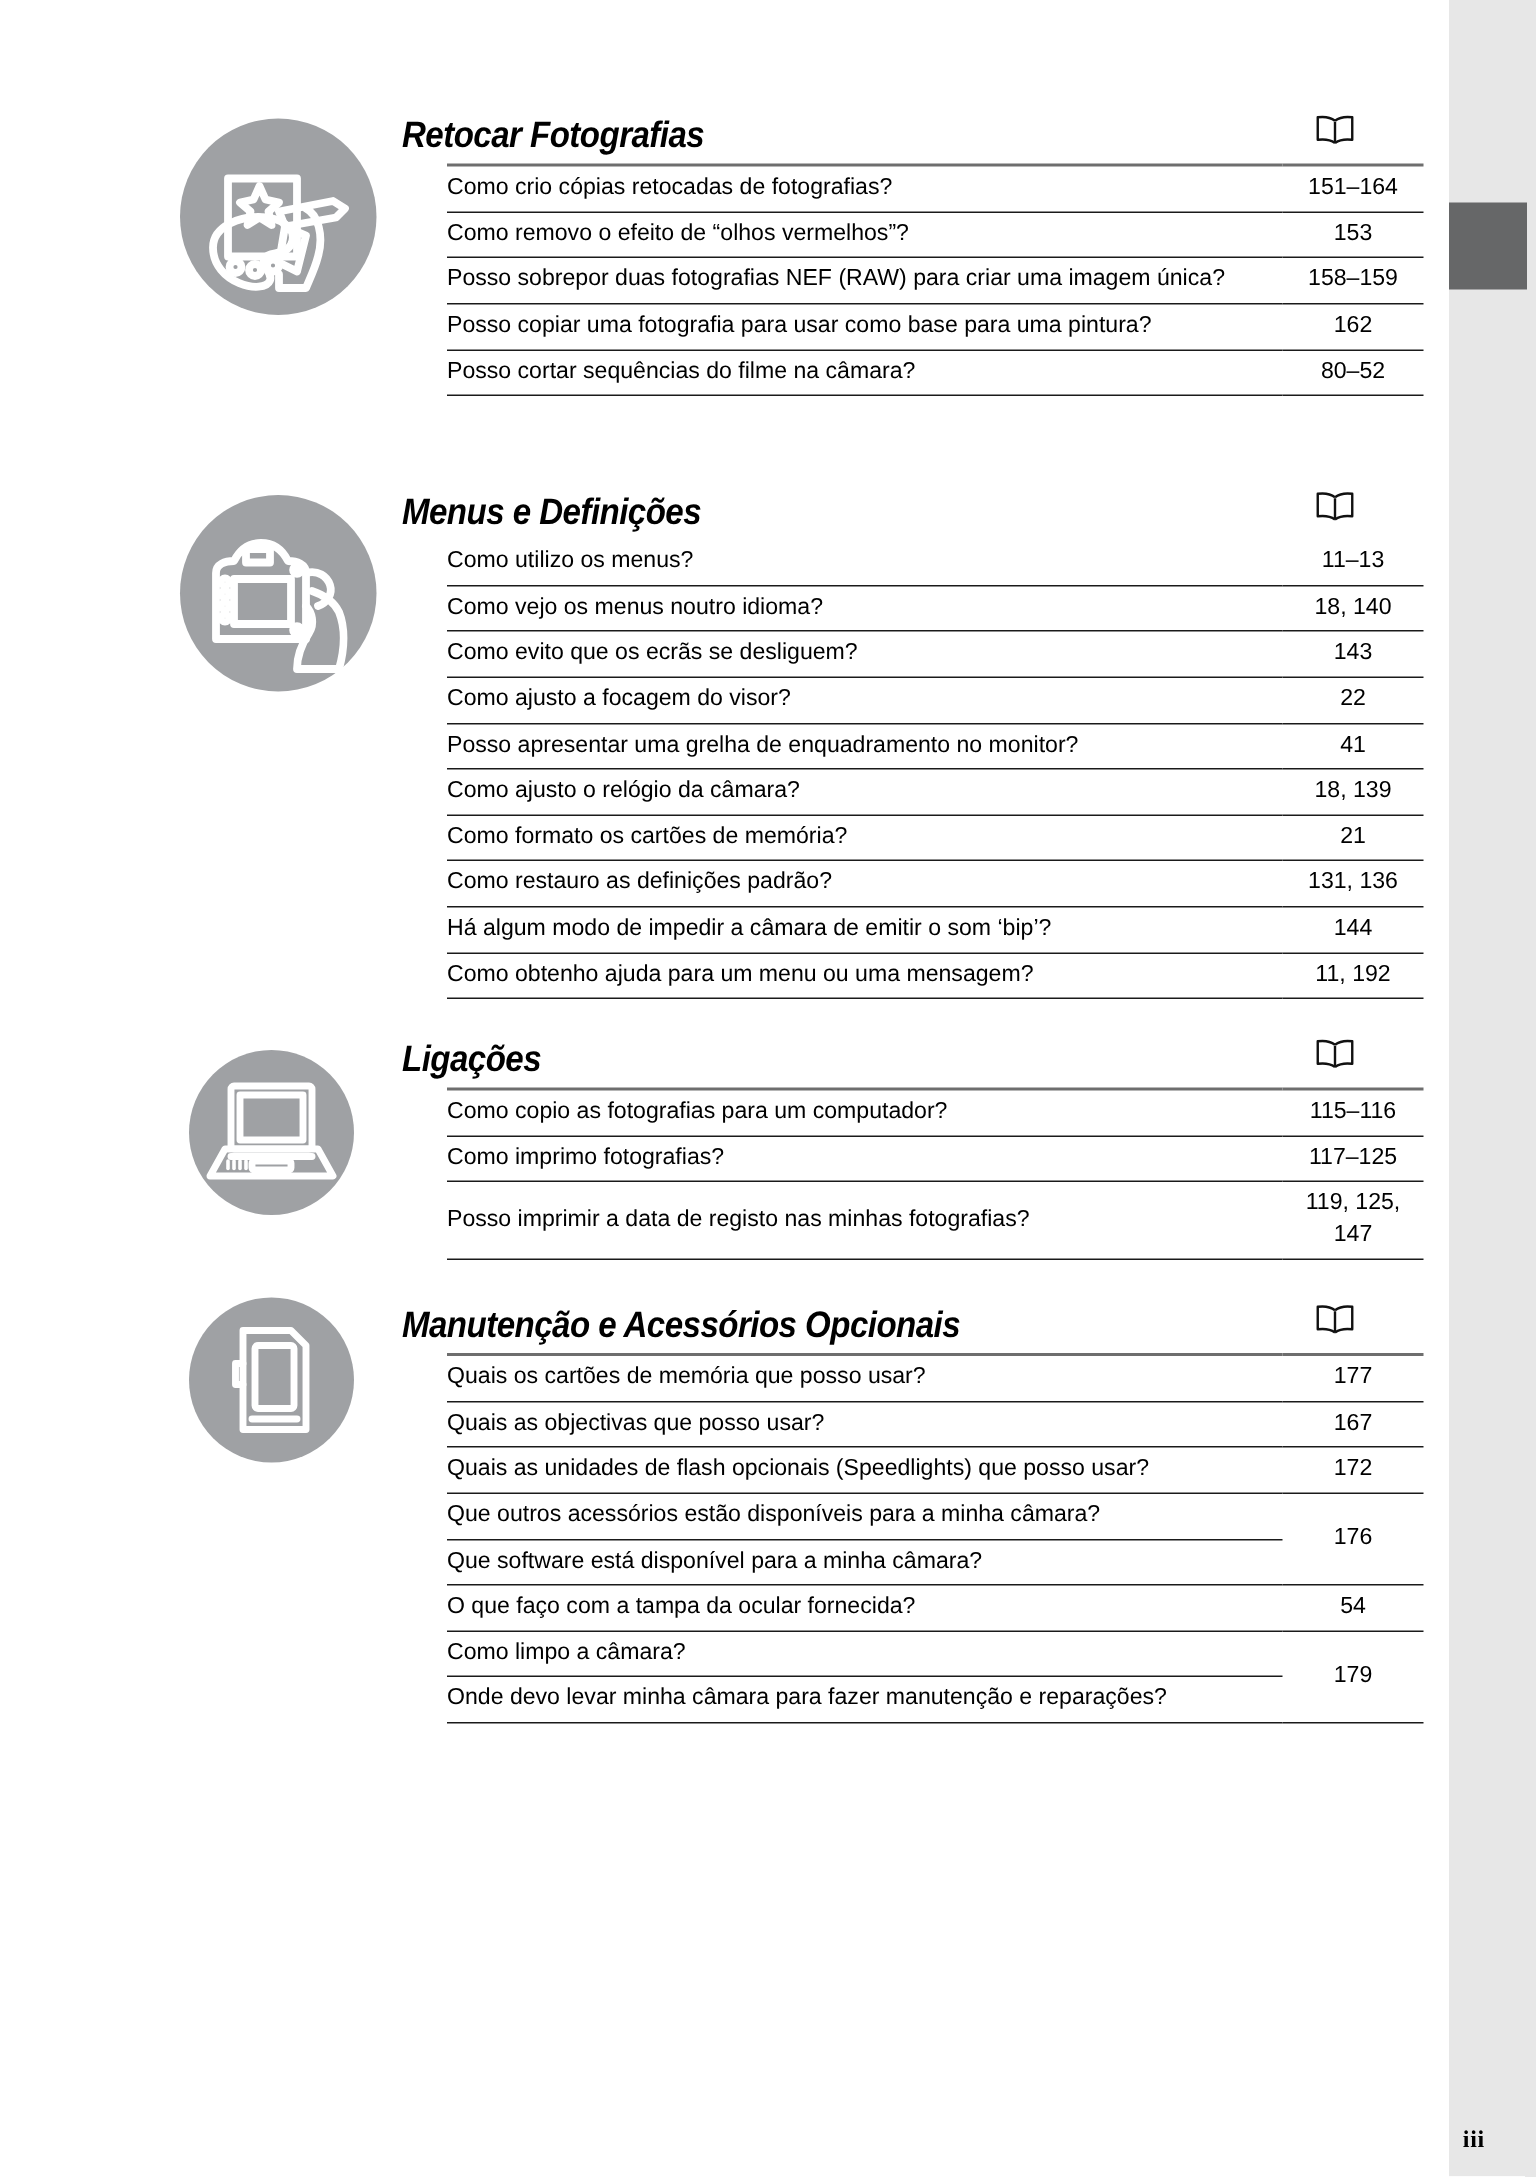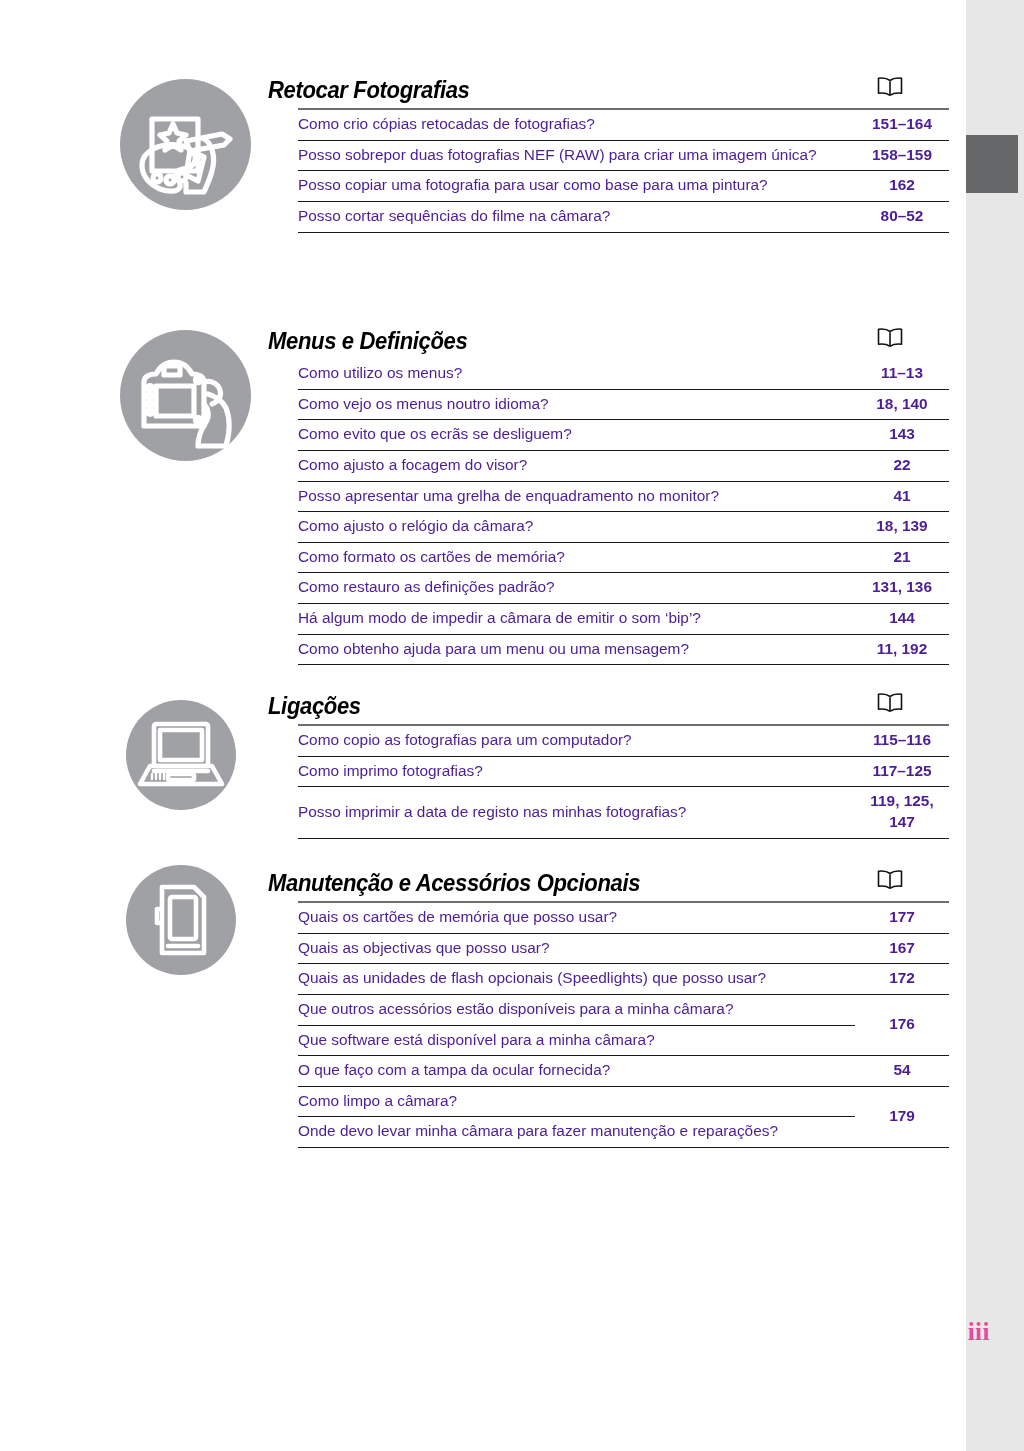--- a/index.html
+++ b/index.html
@@ -31,27 +31,27 @@
   .edge-tab {
     position: absolute;
     top: 135px;
     right: 6px;
     width: 52px;
     height: 58px;
     background: #666768;
   }
   .folio {
     position: absolute;
-    top: 1318px;
+    top: 1418px;
     right: 34px;
     font-family: "Liberation Serif", serif;
-    font-size: 25px;
+    font-size: 16px;
     font-weight: 700;
     letter-spacing: 0.5px;
-    color: #ec4899;
+    color: #000000;
   }
 
   
   .content {
     position: absolute;
     left: 0;
     top: 0;
     width: 966px;
     height: 1451px;
   }
@@ -98,35 +98,34 @@
   
   table.qa {
     border-collapse: collapse;
     width: 651px;
     margin-left: 30px;
     table-layout: fixed;
   }
   table.qa td {
     font-size: 15.4px;
     line-height: 1.34;
-    color: #4c1d95;
+    color: #000000;
     vertical-align: middle;
     padding: 4px 0 5px 0;
   }
   td.q {
     width: 557px;
     padding-right: 10px;
     border-bottom: 1.4px solid #1a1a1a;
   }
   td.p {
     width: 94px;
     text-align: center;
     border-bottom: 1.4px solid #1a1a1a;
     white-space: pre-line;
-    font-weight: bold;
   }
   
   td.q-split   { border-bottom: 1.4px solid #1a1a1a; }
   td.p-open    { border-bottom: none; }
 
   tr.first td { border-top: 2.6px solid #6e6e6e; }
 </style>
 </head>
 <body>
 
@@ -168,20 +167,24 @@
               </g>
             </svg>
           </div>
         </div>
 
         <table class="qa">
           <tbody>
               <tr class="first">
             <td class="q">Como crio cópias retocadas de fotografias?</td>
             <td class="p">151–164</td>
+          </tr>
+          <tr>
+            <td class="q">Como removo o efeito de “olhos vermelhos”?</td>
+            <td class="p">153</td>
           </tr>
           <tr>
             <td class="q">Posso sobrepor duas fotografias NEF (RAW) para criar uma imagem única?</td>
             <td class="p">158–159</td>
           </tr>
           <tr>
             <td class="q">Posso copiar uma fotografia para usar como base para uma pintura?</td>
             <td class="p">162</td>
           </tr>
           <tr>

